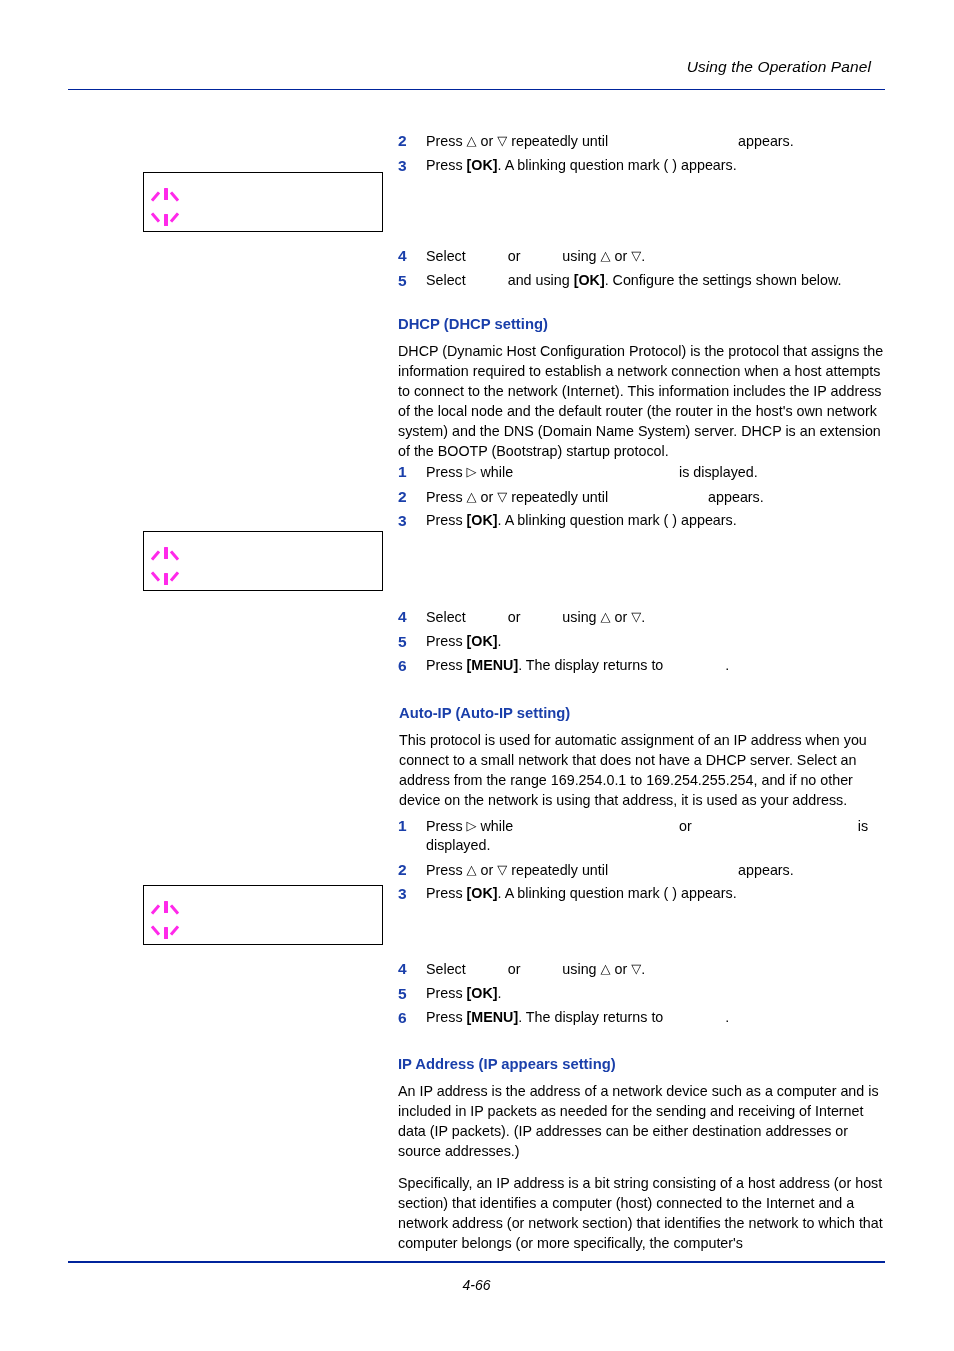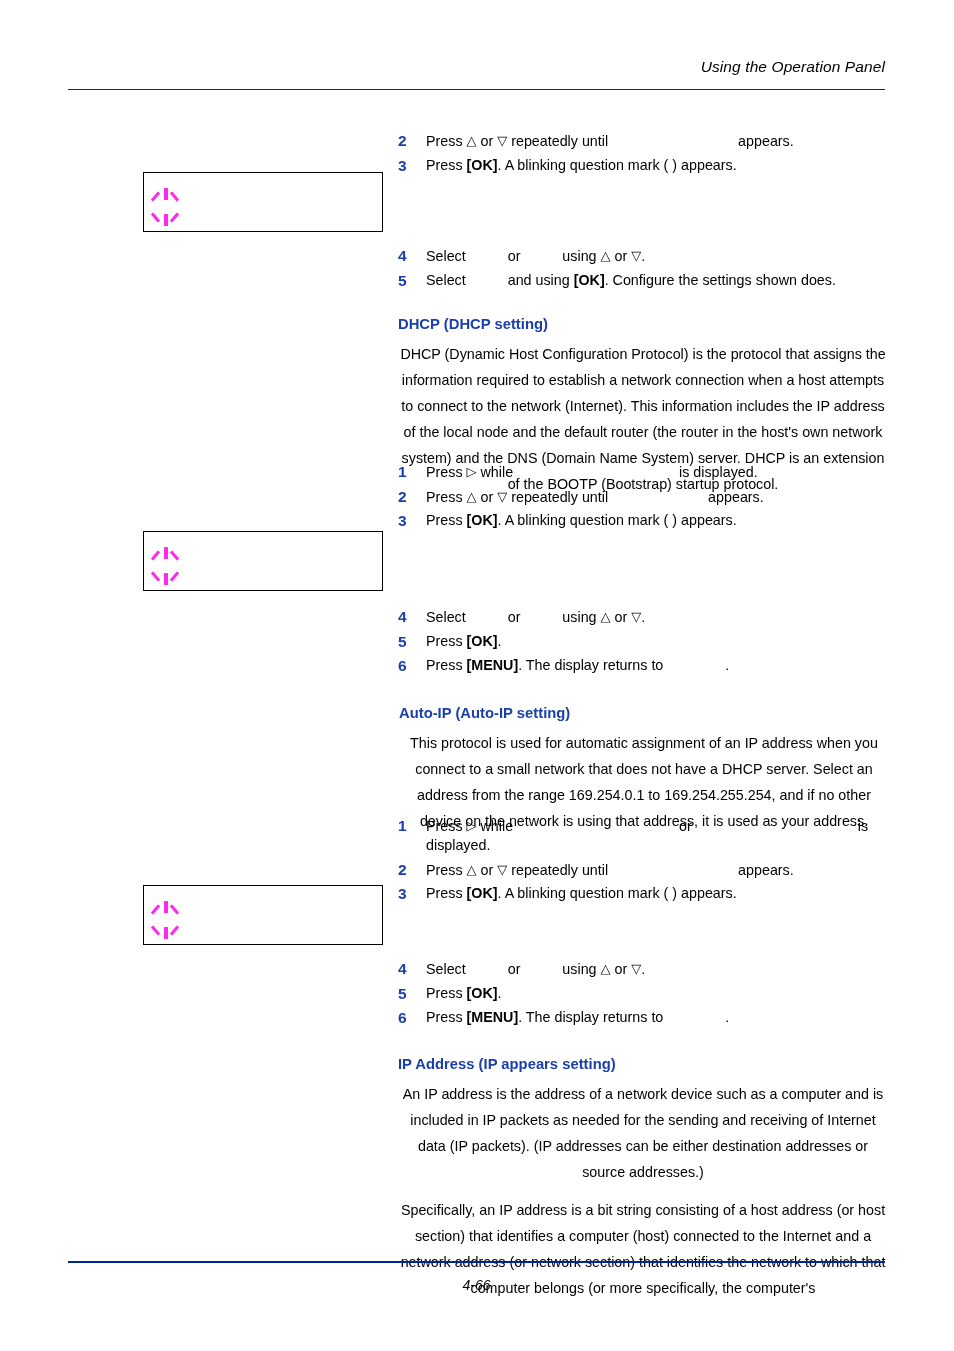--- a/index.html
+++ b/index.html
@@ -27,21 +27,21 @@
   
   .header {
     position: absolute;
     left: 68px;
     top: 58px;
     width: 817px;
     height: 40px;
   }
   .header-title {
     position: absolute;
-    right: 0;
+    right: 14px;
     top: 0;
     font-style: italic;
     font-size: 15.5px;
     letter-spacing: 0.1px;
     color: #000000;
     white-space: nowrap;
   }
   .header-rule {
     position: absolute;
     left: 0;
@@ -128,24 +128,24 @@
 
   
   .section-heading {
     font-weight: bold;
     font-size: 14.8px;
     color: #1a3faa;
     margin: 0 0 9px 0;
   }
   .body-para {
     font-size: 14.3px;
-    line-height: 26px;
+    line-height: 20px;
     margin: 8px 0 12px 0;
     color: #000000;
-    text-align: center;
+    text-align: left;
   }
 
   
   .blk-steps-top   { position: absolute; left: 0; top: 131px;  width: 490px; }
   .blk-steps-45    { position: absolute; left: 0; top: 246px;  width: 490px; }
   .blk-dhcp        { position: absolute; left: 0; top: 316px;  width: 490px; }
   .blk-dhcp-123    { position: absolute; left: 0; top: 462px;  width: 490px; }
   .blk-dhcp-456    { position: absolute; left: 0; top: 607px;  width: 490px; }
   .blk-autoip      { position: absolute; left: 1px; top: 705px;  width: 490px; }
   .blk-autoip-123  { position: absolute; left: 0; top: 816px;  width: 490px; }
@@ -284,21 +284,21 @@
         </div>
       </div>
 
     <div class="blk-steps-45">
         <div class="step">
           <div class="step-num">4</div>
           <div class="step-text"><span>Select </span><span class="lcd-gap g-sm"></span><span> or </span><span class="lcd-gap g-sm"></span><span> using </span><span class="arrow">△</span><span> or </span><span class="arrow">▽</span><span>.</span></div>
         </div>
         <div class="step">
           <div class="step-num">5</div>
-          <div class="step-text"><span>Select </span><span class="lcd-gap g-sm"></span><span> and using </span><span class="kb">[OK]</span><span>. Configure the settings shown does.</span></div>
+          <div class="step-text"><span>Select </span><span class="lcd-gap g-sm"></span><span> and using </span><span class="kb">[OK]</span><span>. Configure the settings shown below.</span></div>
         </div>
       </div>
 
     <div class="blk-dhcp">
       <div class="section-heading">DHCP (DHCP setting)</div>
       <p class="body-para">DHCP (Dynamic Host Configuration Protocol) is the protocol that assigns the information required to establish a network connection when a host attempts to connect to the network (Internet). This information includes the IP address of the local node and the default router (the router in the host's own network system) and the DNS (Domain Name System) server. DHCP is an extension of the BOOTP (Bootstrap) startup protocol.</p>
     </div>
 
     <div class="blk-dhcp-123">
         <div class="step">

